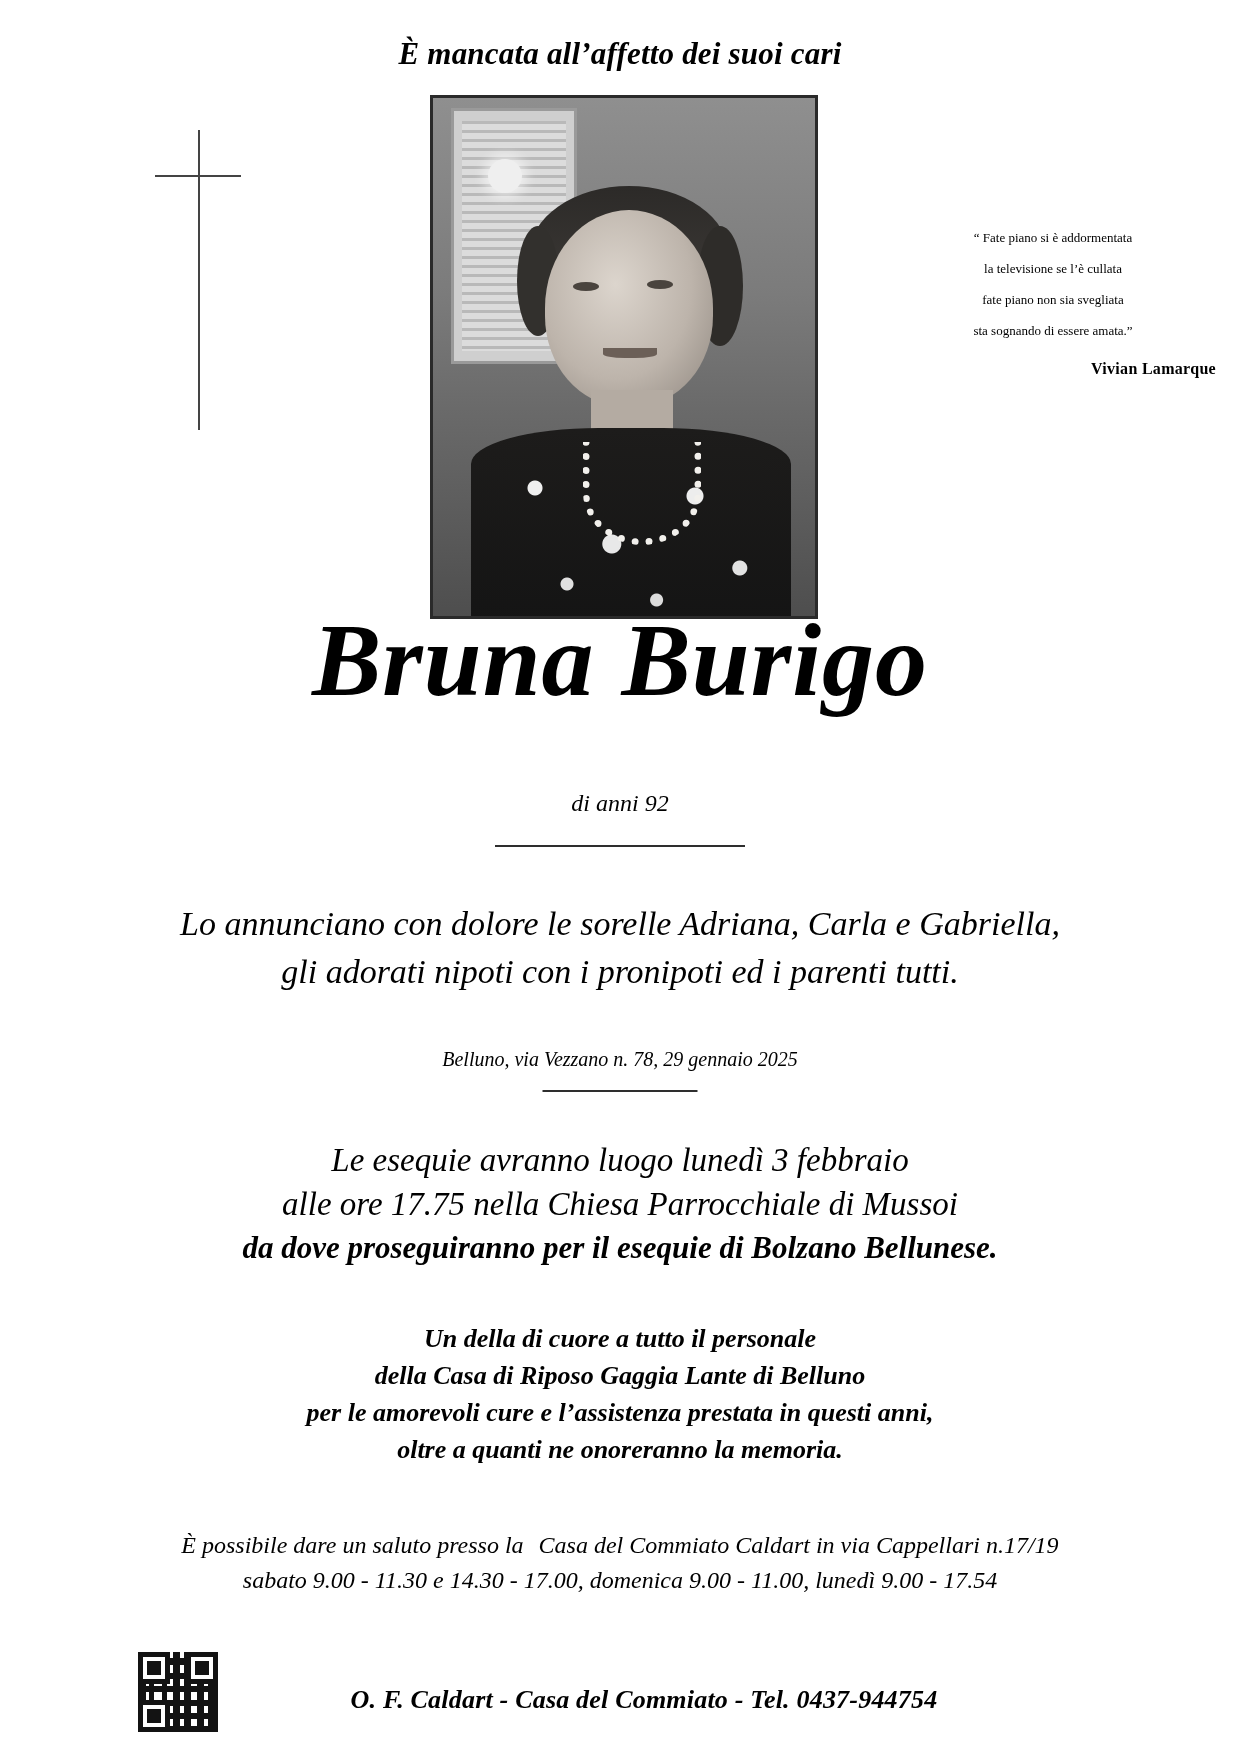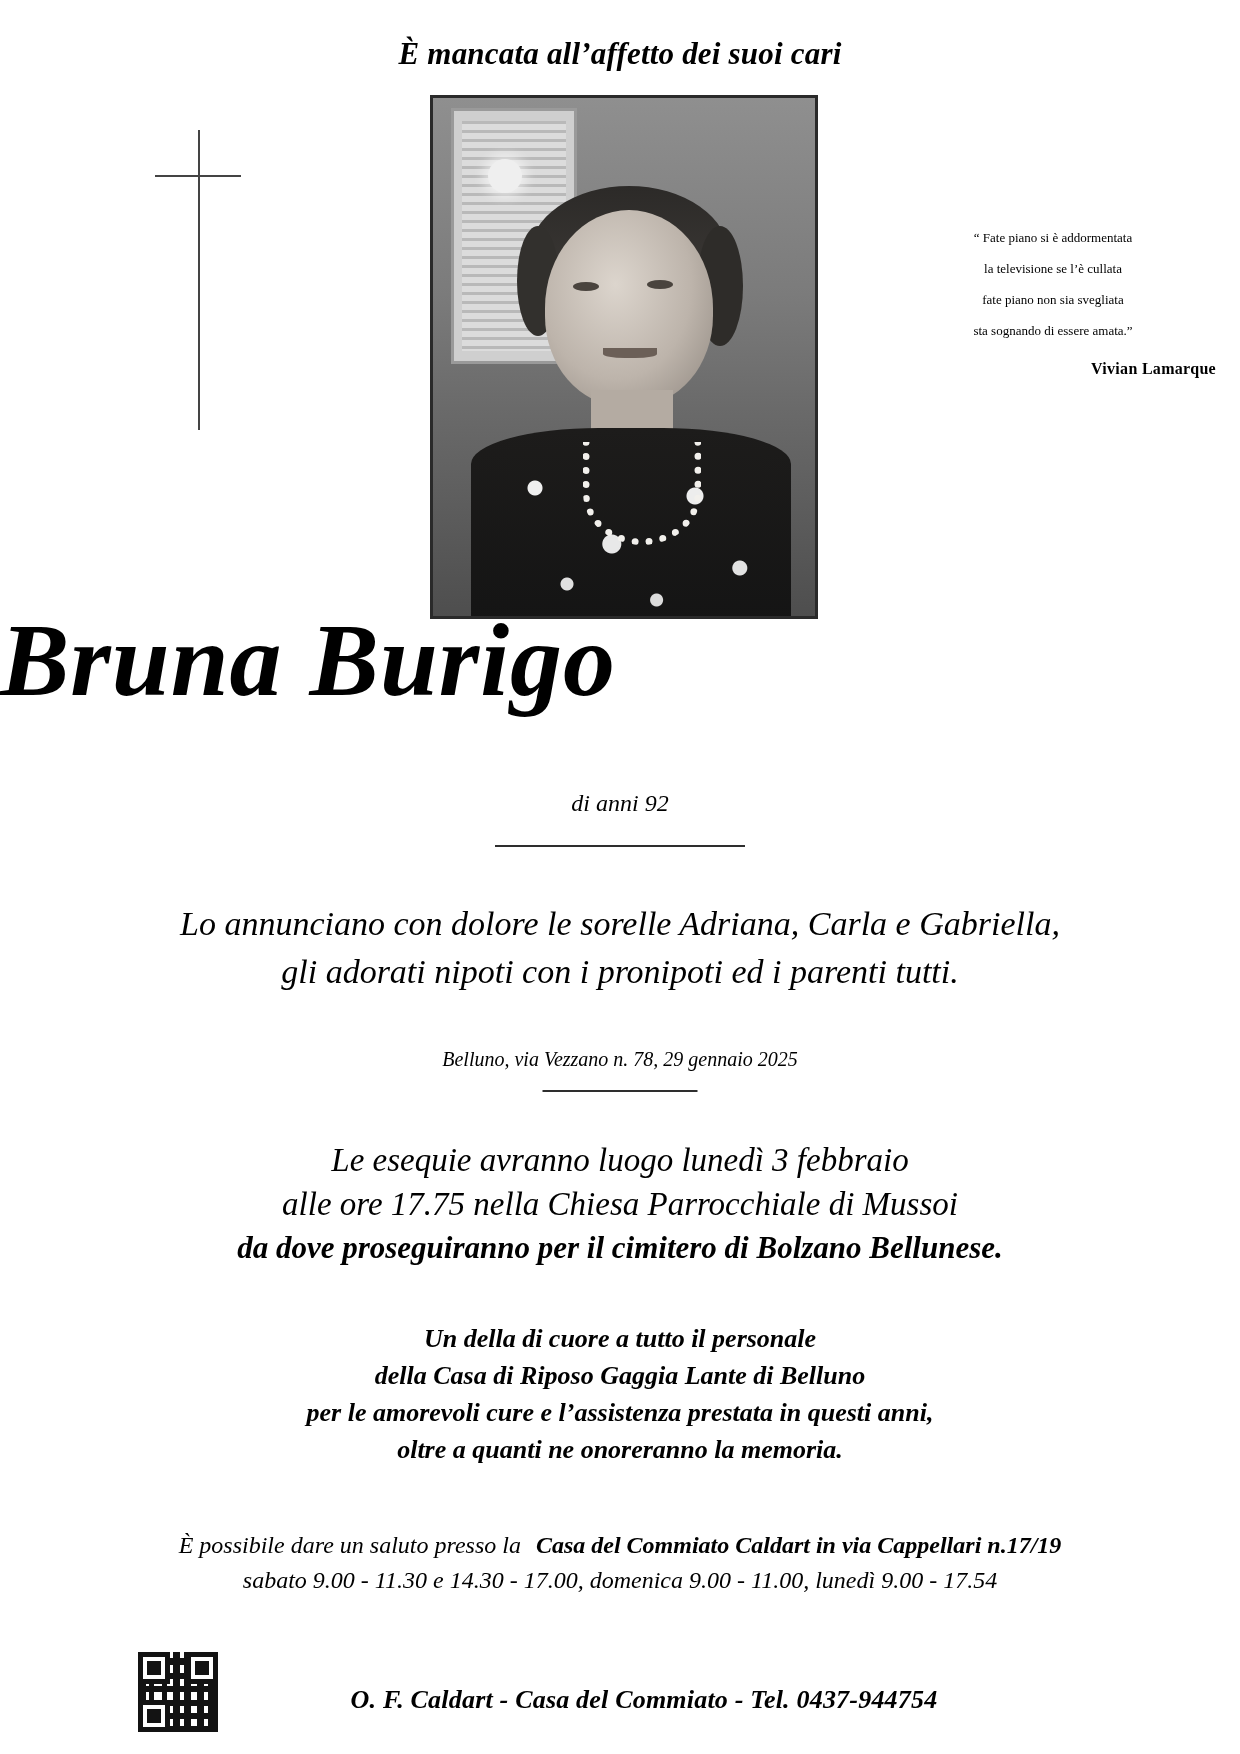--- a/index.html
+++ b/index.html
@@ -208,21 +208,21 @@
     font-weight: bold;
     font-size: 16px;
     letter-spacing: 0.3px;
   }
 
   
   .name {
     position: absolute;
     left: 0; right: 0;
     top: 605px;
-    text-align: left;
+    text-align: center;
     font-family: "Liberation Serif", serif;
     font-style: italic;
     font-weight: bold;
     font-size: 104px;
     line-height: 1.05;
     letter-spacing: 1px;
   }
 
   
   .age {
@@ -304,21 +304,21 @@
   
   .visiting {
     position: absolute;
     left: 40px; right: 40px;
     top: 1528px;
     text-align: center;
     font-style: italic;
     font-size: 24px;
     line-height: 35px;
   }
-  .visiting b { font-weight: bold; margin-left: 9px; }
+  .visiting b { font-weight: normal; margin-left: 9px; }
 
   
   .qr {
     position: absolute;
     left: 138px;
     top: 1652px;
     width: 80px;
     height: 80px;
     background:
       
@@ -398,21 +398,21 @@
     <div>Lo annunciano con dolore le sorelle Adriana, Carla e Gabriella,</div>
     <div>gli adorati nipoti con i pronipoti ed i parenti tutti.</div>
   </div>
 
   <div class="placedate">Belluno, via Vezzano n. 78,  29 gennaio 2025</div>
   <div class="placedate-rule"></div>
 
   <div class="funeral">
     <div>Le esequie avranno luogo lunedì 3 febbraio</div>
     <div>alle ore 17.75 nella Chiesa Parrocchiale di Mussoi</div>
-    <div class="strong">da dove proseguiranno per il cimitero di Bolzano Bellunese.</div>
+    <div class="strong">da dove proseguiranno per il esequie di Bolzano Bellunese.</div>
   </div>
 
   <div class="thanks">
     <div>Un della di cuore a tutto il personale</div>
     <div>della Casa di Riposo Gaggia Lante di Belluno</div>
     <div>per le amorevoli cure e l’assistenza prestata in questi anni,</div>
     <div>oltre a quanti ne onoreranno la memoria.</div>
   </div>
 
   <div class="visiting">

